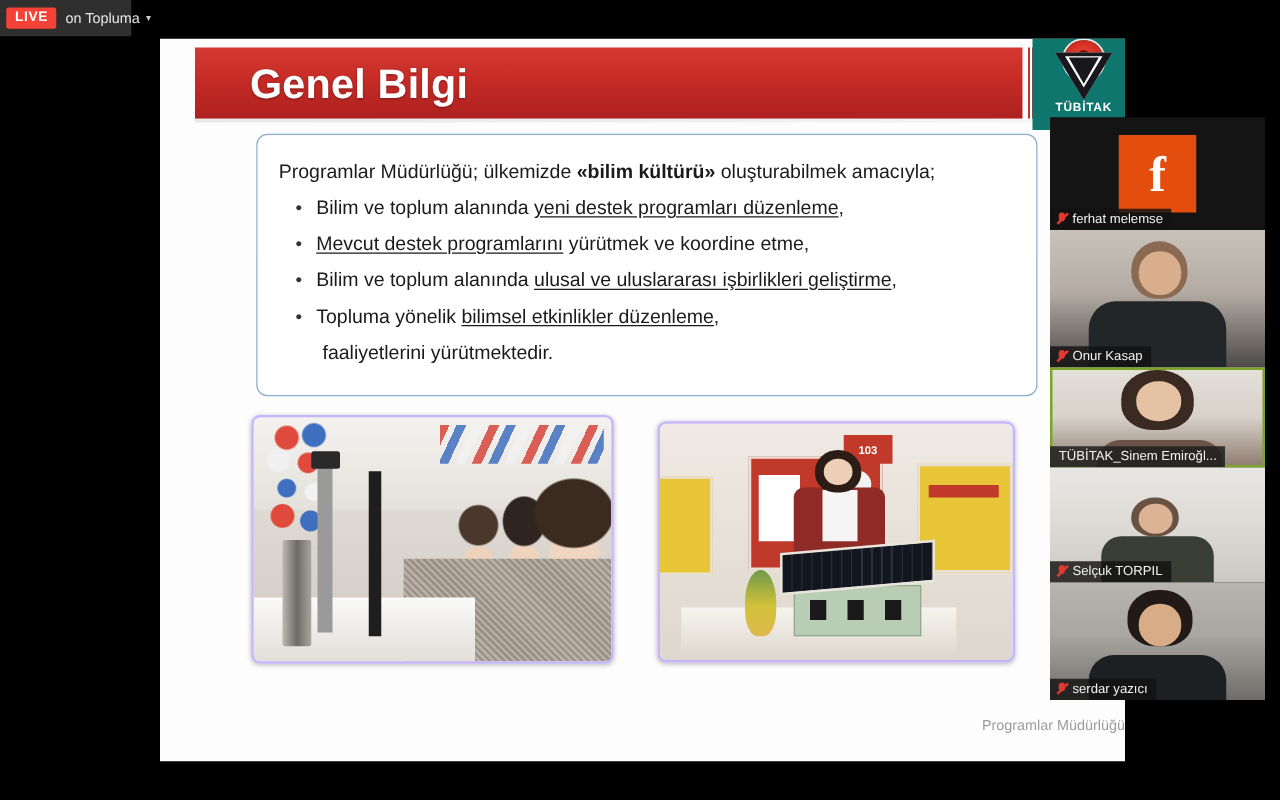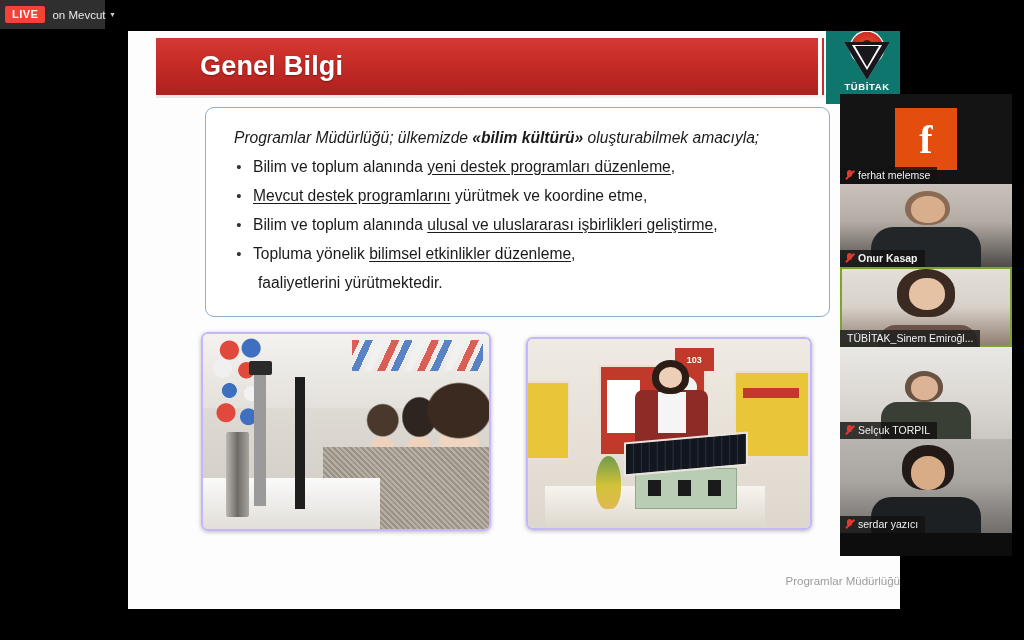--- a/index.html
+++ b/index.html
@@ -39,21 +39,21 @@
     background: #fdfdfd;
     overflow: hidden;
   }
   .slide-titlebar {
     position: absolute; left: 28px; top: 7px;
     width: 662px; height: 57px;
     background: linear-gradient(to bottom, #d43a32 0%, #c62b26 45%, #ad211f 100%);
     display: flex; align-items: center;
   }
   .slide-title {
-    color: #fff; font-size: 27px; font-weight: bold;
+    color: #fff; font-size: 33px; font-weight: bold;
     margin-left: 44px; letter-spacing: .2px;
     text-shadow: 0 1px 2px rgba(0,0,0,.35);
   }
   .title-stripes {
     position: absolute; top: 7px; left: 692px;
     width: 14px; height: 57px;
     background: repeating-linear-gradient(to right,
       #ffffff 0px, #ffffff 2px, #c0302c 2px, #c0302c 4px);
   }
   .title-underline {
@@ -116,21 +116,21 @@
     width: 625px; height: 210px;
     background: #fff;
     border: 1.6px solid #8faecd;
     border-radius: 9px;
     padding: 15px 16px 10px 14px;
   }
   .tb-line {
     font-size: 15.6px; color: #1a1a1a;
     line-height: 29px; white-space: nowrap;
   }
-  .tb-line.intro { margin-left: 14px; font-style: italic; }
+  .tb-line.intro { margin-left: 3px; }
   .tb-row { display: flex; align-items: baseline; }
   .tb-bullet {
     width: 28px; flex: 0 0 28px; text-align: center;
     font-size: 15px; color: #333; margin-left: 5px;
   }
   .tb-cont { margin-left: 38px; }
   .u { text-decoration: underline; text-underline-offset: 2px; }
   .b { font-weight: bold; }
 
   
@@ -261,21 +261,21 @@
   .active-speaker { outline: 2px solid #7ba428; outline-offset: -2px; }
 
   
   .t1 { height: 90px; background:#141414; display:flex; align-items:center; justify-content:center; }
   .avatar-f {
     width: 62px; height: 62px; background: #e34e0e;
     color: #fff; font-size: 40px; font-weight: bold;
     display:flex; align-items:center; justify-content:center;
     font-family: "Liberation Serif", serif;
   }
-  .t2 { height: 83px; background: linear-gradient(to bottom,#c9c2bb 0%,#b4aca4 45%,#4d4a48 100%); font-weight: bold; }
+  .t2 { height: 110px; background: linear-gradient(to bottom,#c9c2bb 0%,#b4aca4 45%,#4d4a48 100%); }
   .t2 .f-head { position:absolute; left:38%; top:8%; width:26%; height:42%;
     background:#8a6a52; border-radius:50% 50% 45% 45%; }
   .t2 .f-face { position:absolute; left:41%; top:15%; width:20%; height:32%;
     background:#d9ae8c; border-radius:48%; }
   .t2 .f-body { position:absolute; left:18%; top:52%; width:64%; height:48%;
     background:#232629; border-radius:22px 22px 0 0; }
   .t3 { height: 80px; background: linear-gradient(to bottom,#e4e0da 0%,#d7d1c9 50%,#8d7a6e 100%); }
   .t3 .f-head { position:absolute; left:33%; top:2%; width:34%; height:60%;
     background:#3a2a22; border-radius:48% 48% 42% 42%; }
   .t3 .f-face { position:absolute; left:40%; top:14%; width:21%; height:40%;
@@ -306,21 +306,21 @@
   }
   .watermark .wm-sub { font-size: 11.5px; color: rgba(190,190,190,.6); }
 </style>
 </head>
 <body>
 
 <div class="screen">
 
   <div class="live-bar">
     <span class="live-pill">LIVE</span>
-    <span class="live-label">on Mevcut</span>
+    <span class="live-label">on Topluma</span>
     <span class="live-caret">▾</span>
   </div>
 
   <div class="slide">
 
     <div class="slide-titlebar">
       <span class="slide-title">Genel Bilgi</span>
     </div>
     <div class="title-stripes"></div>
     <div class="title-underline"></div>

